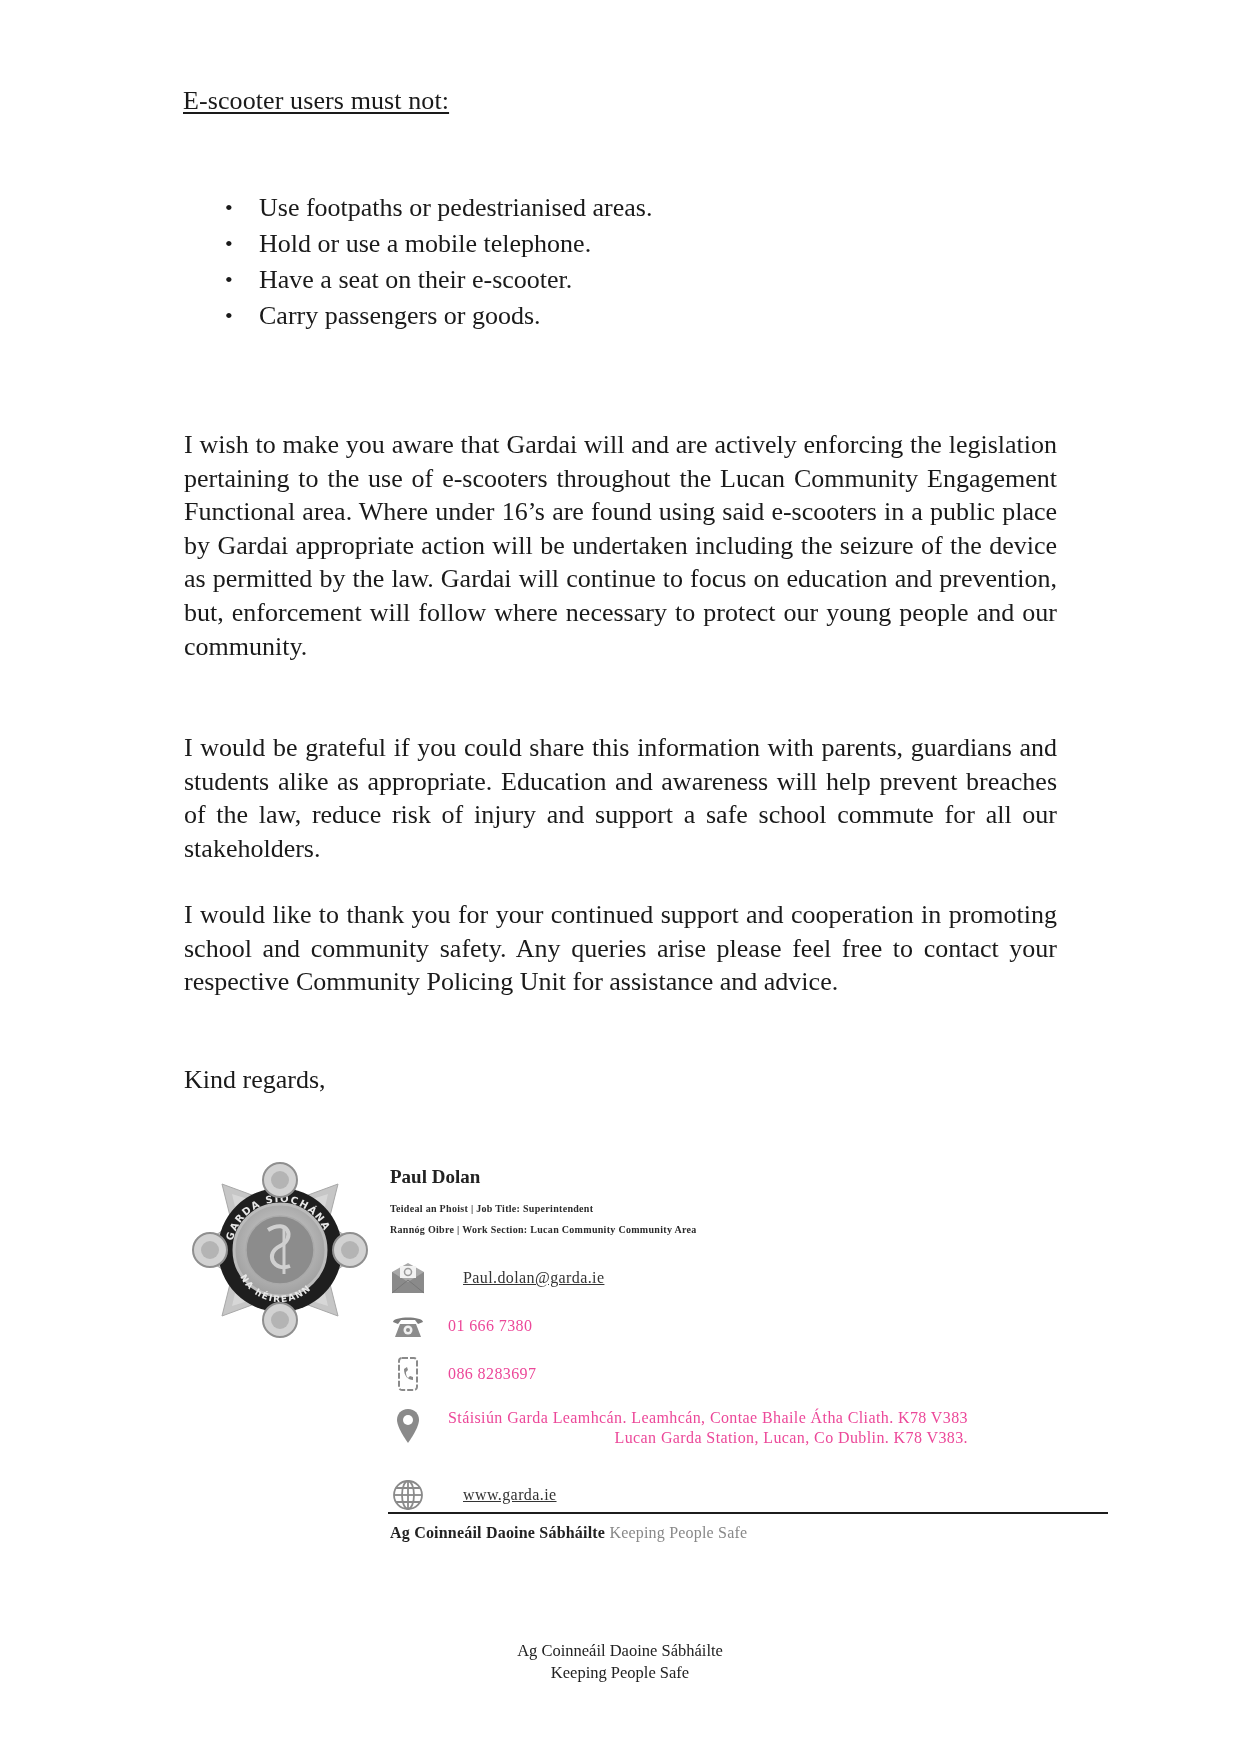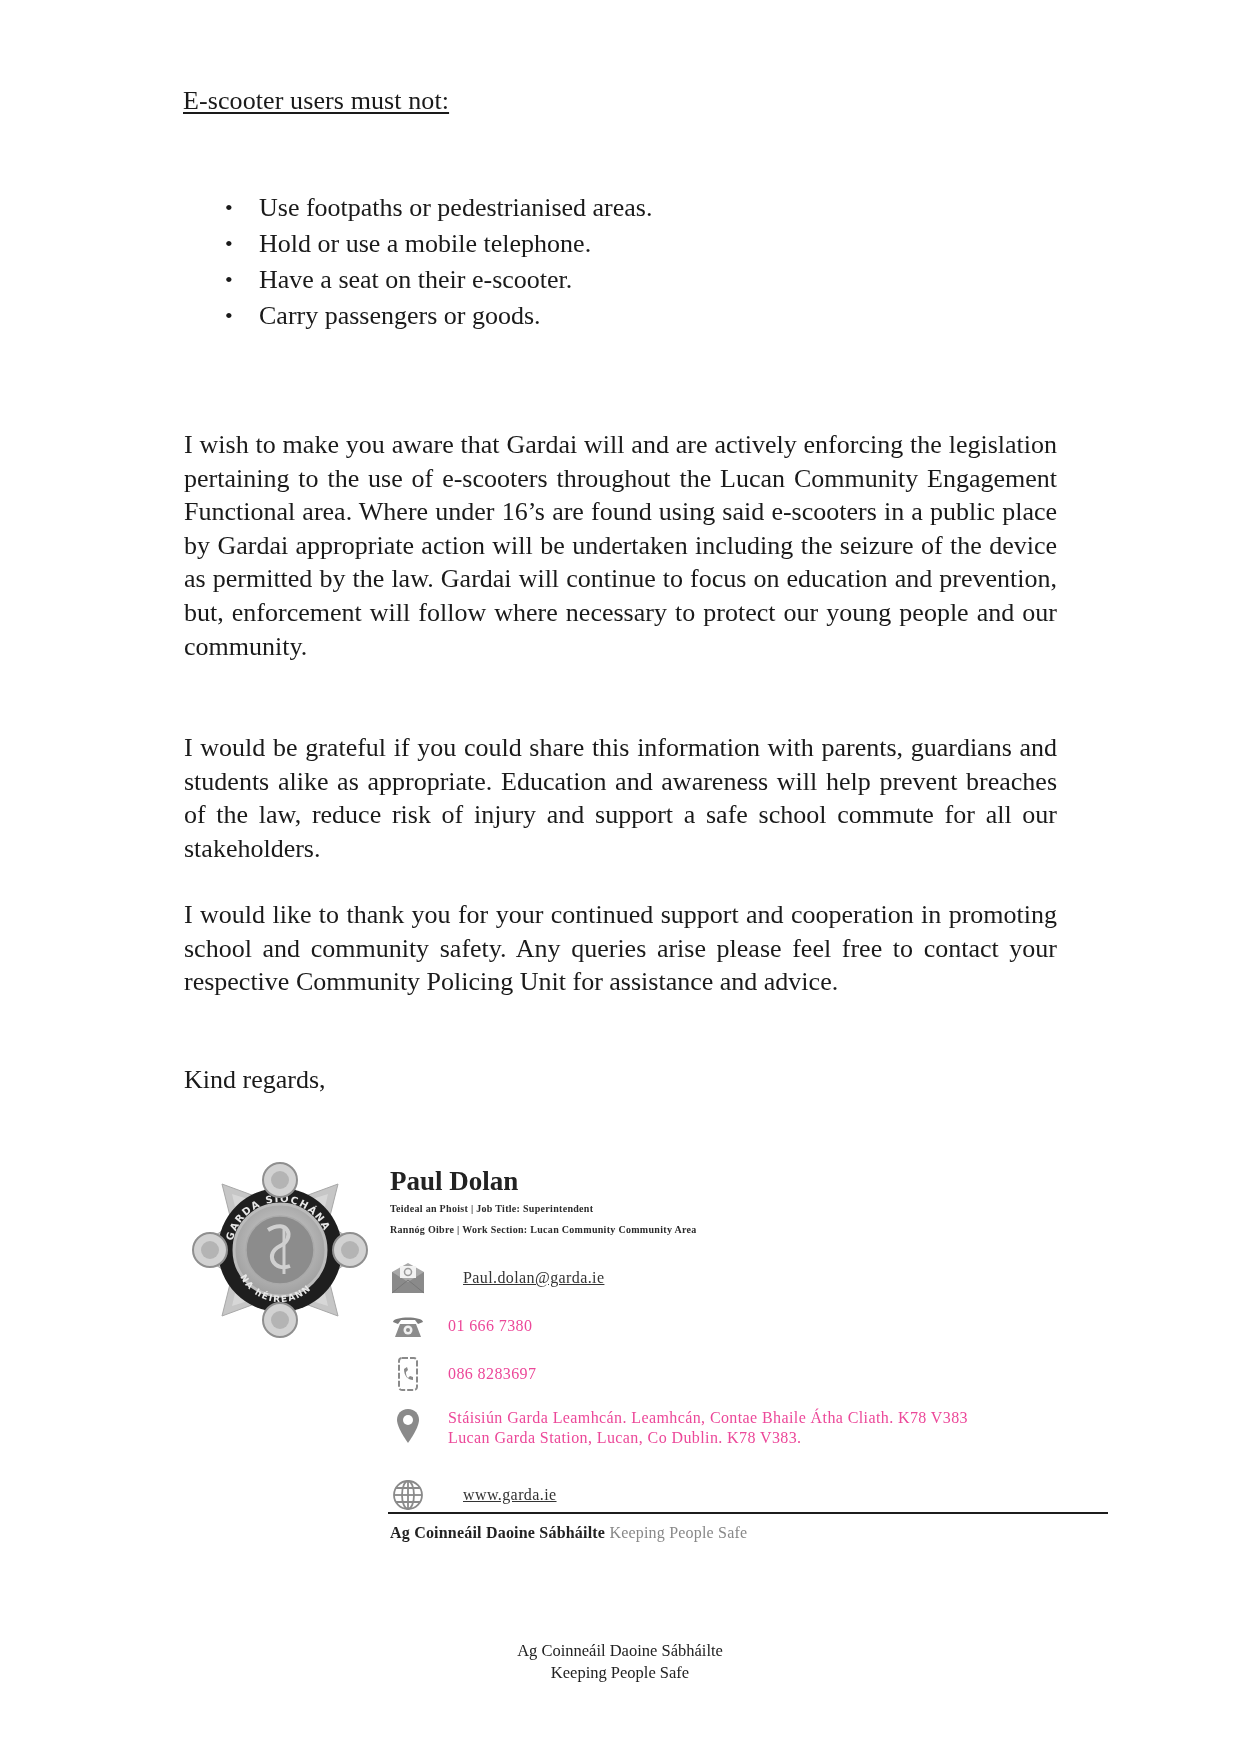--- a/index.html
+++ b/index.html
@@ -74,21 +74,21 @@
       position: absolute;
       left: 188px;
       top: 1158px;
       width: 184px;
       height: 184px;
     }
     .sig-name {
       position: absolute;
       left: 390px;
       top: 1166px;
-      font-size: 27px;
+      font-size: 19px;
       font-weight: bold;
       color: #222;
     }
     .sig-line {
       position: absolute;
       left: 390px;
       font-size: 10px;
       font-weight: bold;
       color: #2a2a2a;
       letter-spacing: 0.3px;
@@ -116,21 +116,21 @@
       line-height: 20px;
     }
     .contact-link {
       text-decoration: underline;
       color: #333;
       margin-left: 15px;
     }
     .row-email  { top: 1260px; }
     .row-phone  { top: 1308px; }
     .row-mobile { top: 1356px; }
-    .row-addr   { top: 1408px; align-items: flex-start; }
+    .row-addr   { top: 1408px; align-items: flex-start; text-align: right; }
     .row-web    { top: 1477px; }
     .divider {
       position: absolute;
       left: 388px;
       top: 1512px;
       width: 720px;
       height: 2px;
       background: #1c1c1c;
     }
     .motto {

